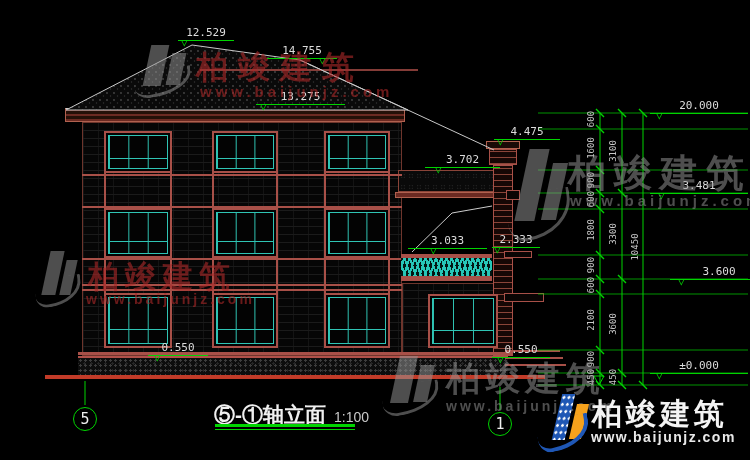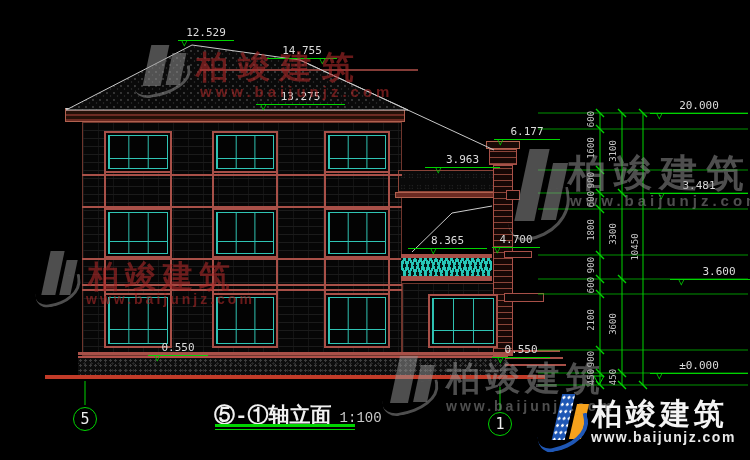--- a/index.html
+++ b/index.html
@@ -46,21 +46,21 @@
   .mk{position:absolute;height:14px;z-index:6;}
   .mkt{position:absolute;left:0;right:0;bottom:1px;text-align:center;
        font-size:11px;color:#dcdcdc;white-space:nowrap;}
   .mkl{position:absolute;left:0;right:0;bottom:-1px;height:1px;background:#00d400;}
   .mktri{position:absolute;top:12px;font-size:11px;line-height:10px;color:#00d400;}
   .dv{position:absolute;width:40px;text-align:center;transform:rotate(-90deg);
       font-size:9px;color:#c8c8c8;z-index:6;white-space:nowrap;}
   .axc{position:absolute;width:24px;height:24px;border:1px solid #00d400;border-radius:50%;
        color:#eee;font-size:15px;display:flex;align-items:center;justify-content:center;z-index:6;}
   .title-wrap{position:absolute;left:214px;top:401px;z-index:6;white-space:nowrap;
-       font-family:Liberation Mono, monospace;}
+       font-family:Liberation Sans, sans-serif;}
   .title-main{font-size:21px;font-weight:bold;color:#f0f0f0;}
   .title-scale{font-size:14px;color:#c9c9c9;margin-left:8px;}
   .tl1{position:absolute;left:215px;top:424px;width:140px;height:3px;background:#00d400;z-index:6;}
   .tl2{position:absolute;left:215px;top:429px;width:140px;height:1px;background:#00d400;z-index:6;}
 
   
   .wm{position:absolute;z-index:8;pointer-events:none;white-space:nowrap;
       font-family:"Liberation Sans",sans-serif;font-weight:bold;}
   .wm-red{color:rgba(170,40,40,0.62);}
   .wm-grey{color:rgba(150,150,150,0.52);}
@@ -188,36 +188,36 @@
     <div class="mkt">14.755</div>
     <div class="mkl"></div>
     <div class="mktri" style="left:52px">▽</div>
   </div>
   <div class="mk" style="left:256px;top:90px;width:89px">
     <div class="mkt">13.275</div>
     <div class="mkl"></div>
     <div class="mktri" style="left:4px">▽</div>
   </div>
   <div class="mk" style="left:494px;top:125px;width:66px">
-    <div class="mkt">6.177</div>
+    <div class="mkt">4.475</div>
     <div class="mkl"></div>
     <div class="mktri" style="left:3px">▽</div>
   </div>
   <div class="mk" style="left:425px;top:153px;width:75px">
-    <div class="mkt">3.963</div>
+    <div class="mkt">3.702</div>
     <div class="mkl"></div>
     <div class="mktri" style="left:10px">▽</div>
   </div>
   <div class="mk" style="left:408px;top:234px;width:79px">
-    <div class="mkt">8.365</div>
+    <div class="mkt">3.033</div>
     <div class="mkl"></div>
     <div class="mktri" style="left:22px">▽</div>
   </div>
   <div class="mk" style="left:492px;top:233px;width:48px">
-    <div class="mkt">4.700</div>
+    <div class="mkt">2.333</div>
     <div class="mkl"></div>
     <div class="mktri" style="left:2px">▽</div>
   </div>
   <div class="mk" style="left:148px;top:341px;width:60px">
     <div class="mkt">0.550</div>
     <div class="mkl"></div>
     <div class="mktri" style="left:6px">▽</div>
   </div>
   <div class="mk" style="left:492px;top:343px;width:58px">
     <div class="mkt">0.550</div>

